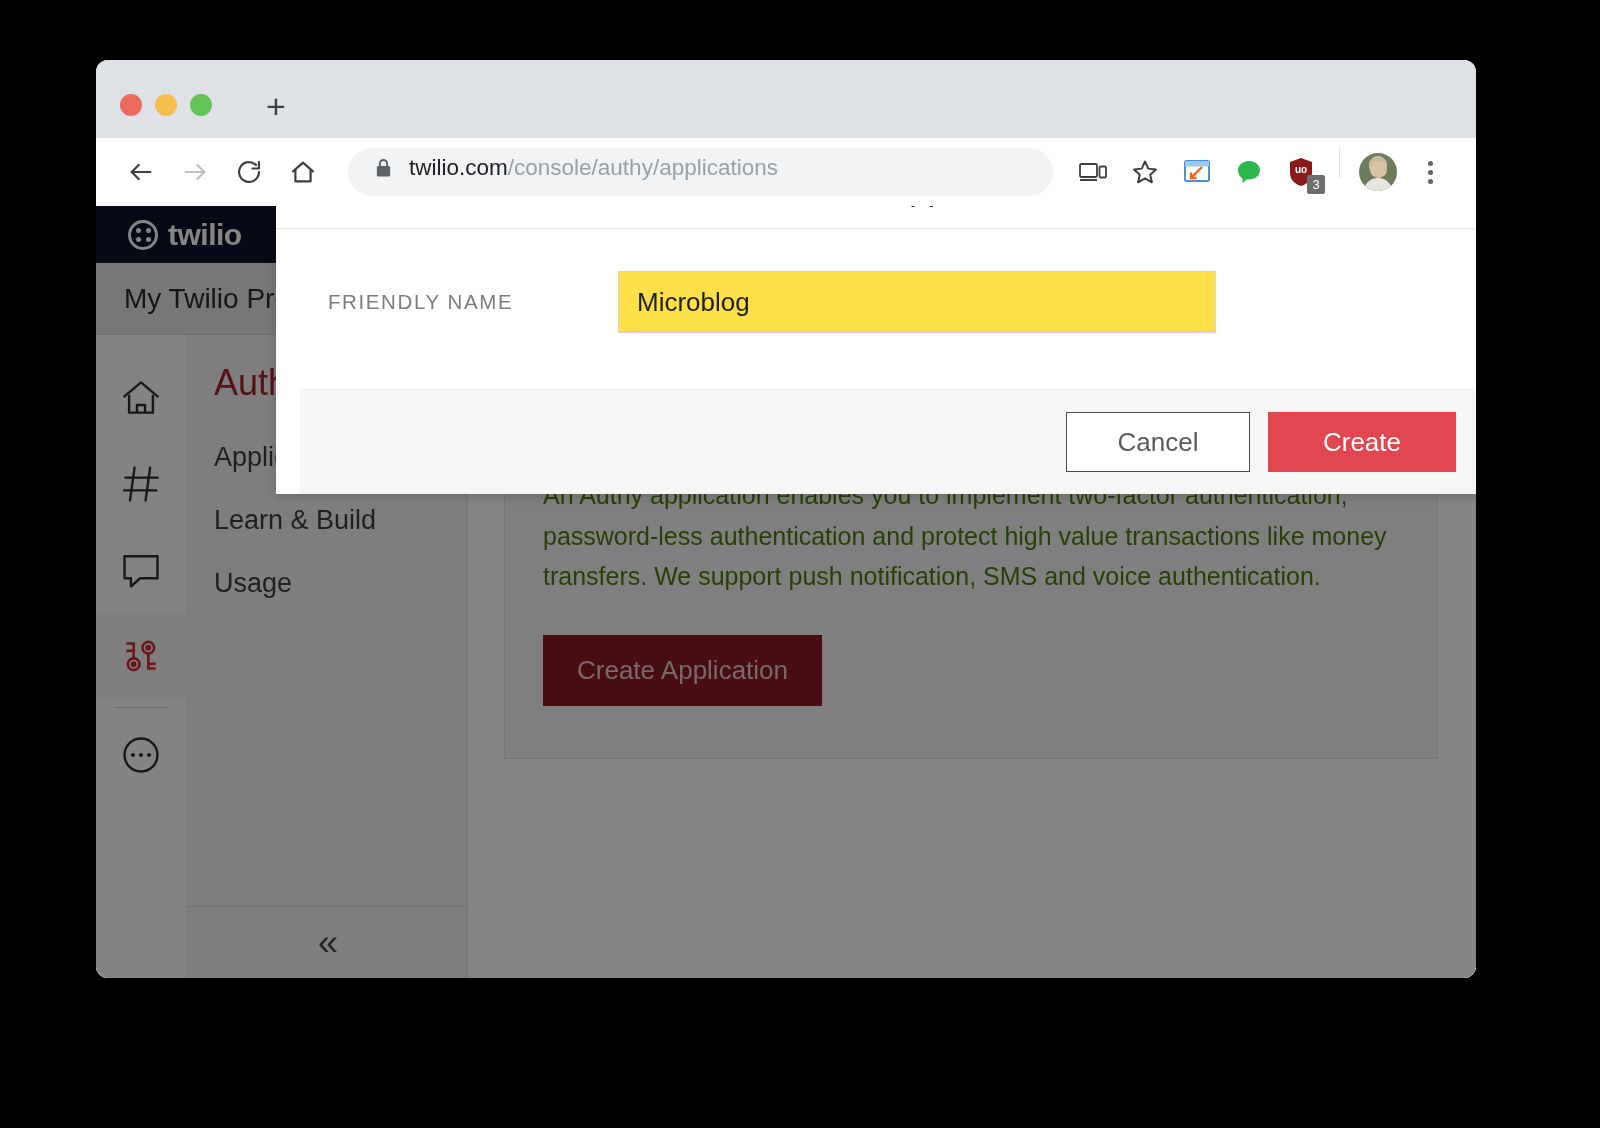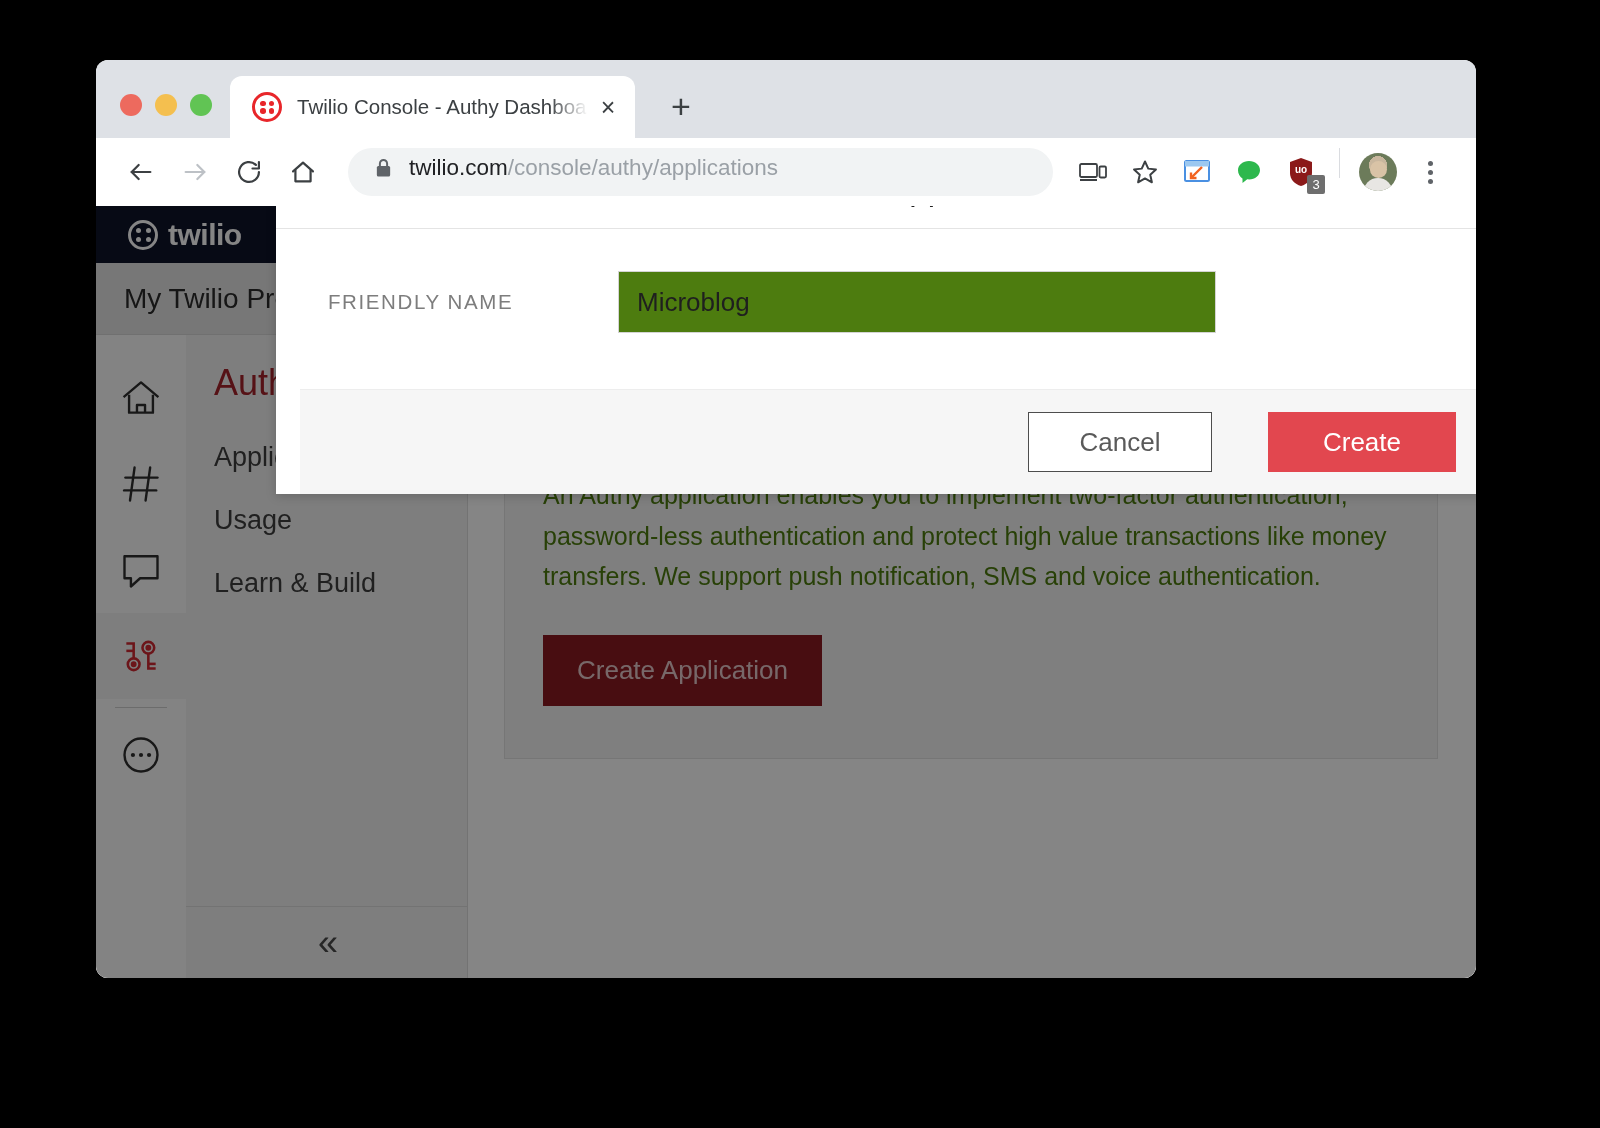--- a/index.html
+++ b/index.html
@@ -290,28 +290,28 @@
     letter-spacing: 1.6px;
     flex: 0 0 240px;
   }
   #friendly-name-input {
     flex: 1 1 auto;
     height: 62px;
     border: 1px solid #d4d4d4;
     padding: 0 18px;
     font-size: 26px; color: #1f1f1f;
     font-family: inherit;
-    background: #4d7c0f;
+    background: #fde047;
     margin-left: 50px;
     max-width: 598px;
   }
   #modal-footer {
     background: #f6f6f6;
     padding: 22px 28px;
-    display: flex; justify-content: flex-end; gap: 56px;
+    display: flex; justify-content: flex-end; gap: 18px;
     border-top: 1px solid #ededed;
     margin-left: 24px;
   }
   .modal-btn {
     font-size: 26px;
     padding: 0 38px;
     height: 60px;
     font-family: inherit;
     cursor: pointer;
   }
@@ -333,30 +333,20 @@
 
 <div id="browser-window">
 
   <div id="tab-strip">
     <div class="traffic-lights">
       <span class="tl red"></span>
       <span class="tl yellow"></span>
       <span class="tl green"></span>
     </div>
 
-    <div id="tab-active">
-      <span class="tab-favicon">
-        <i class="d1"></i>
-          <i class="d2"></i>
-          <i class="d3"></i>
-          <i class="d4"></i>
-      </span>
-      <span id="tab-title">Twilio Console - Authy Dashboa</span>
-      <span id="tab-close">×</span>
-    </div>
 
     <div id="new-tab-button">+</div>
   </div>
 
   <div id="toolbar">
     <div class="nav-btn">
       <svg width="28" height="28" viewBox="0 0 24 24" fill="none" stroke="currentColor" stroke-width="1.9" stroke-linecap="round" stroke-linejoin="round">
           <line x1="20" y1="12" x2="4" y2="12"></line>
           <polyline points="10,6 4,12 10,18"></polyline>
         </svg>
@@ -516,22 +506,22 @@
               <circle cx="7.6" cy="12" r="1.15" fill="currentColor" stroke="none"></circle>
               <circle cx="12" cy="12" r="1.15" fill="currentColor" stroke="none"></circle>
               <circle cx="16.4" cy="12" r="1.15" fill="currentColor" stroke="none"></circle>
             </svg>
         </div>
       </div>
 
       <div id="sub-nav">
         <div id="sub-nav-title">Authy</div>
         <div class="sub-nav-item">Applications</div>
+        <div class="sub-nav-item">Learn &amp; Build</div>
         <div class="sub-nav-item">Usage</div>
-        <div class="sub-nav-item">Learn &amp; Build</div>
         <div id="sub-nav-footer">
           <span id="collapse-icon">«</span>
         </div>
       </div>
 
       <div id="content">
         <div id="content-card">
           <div id="card-heading">Applications</div>
           <div id="card-paragraph">An Authy application enables you to implement two-factor authentication, password-less authentication and protect high value transactions like money transfers. We support push notification, SMS and voice authentication.</div>
           <button id="create-application-button">Create Application</button>

